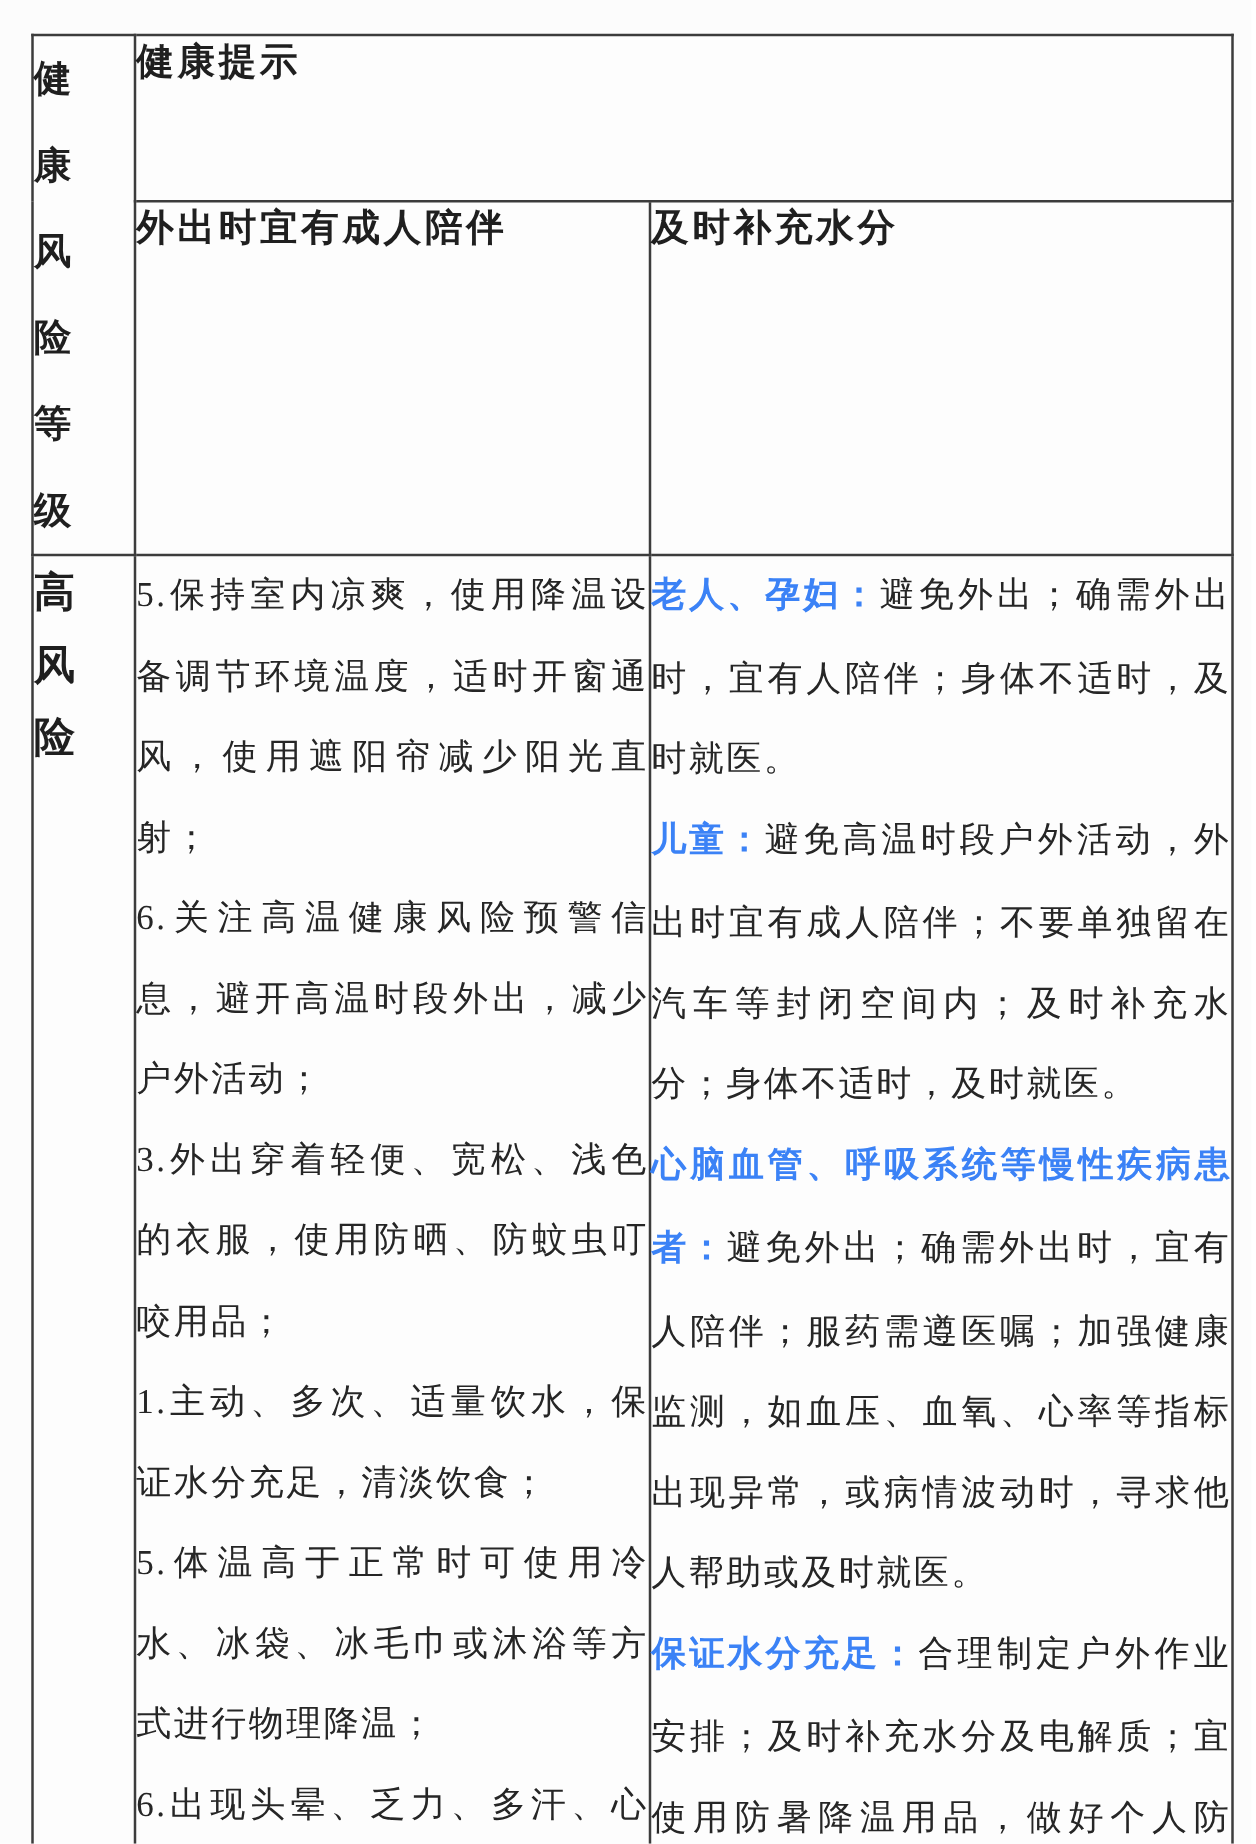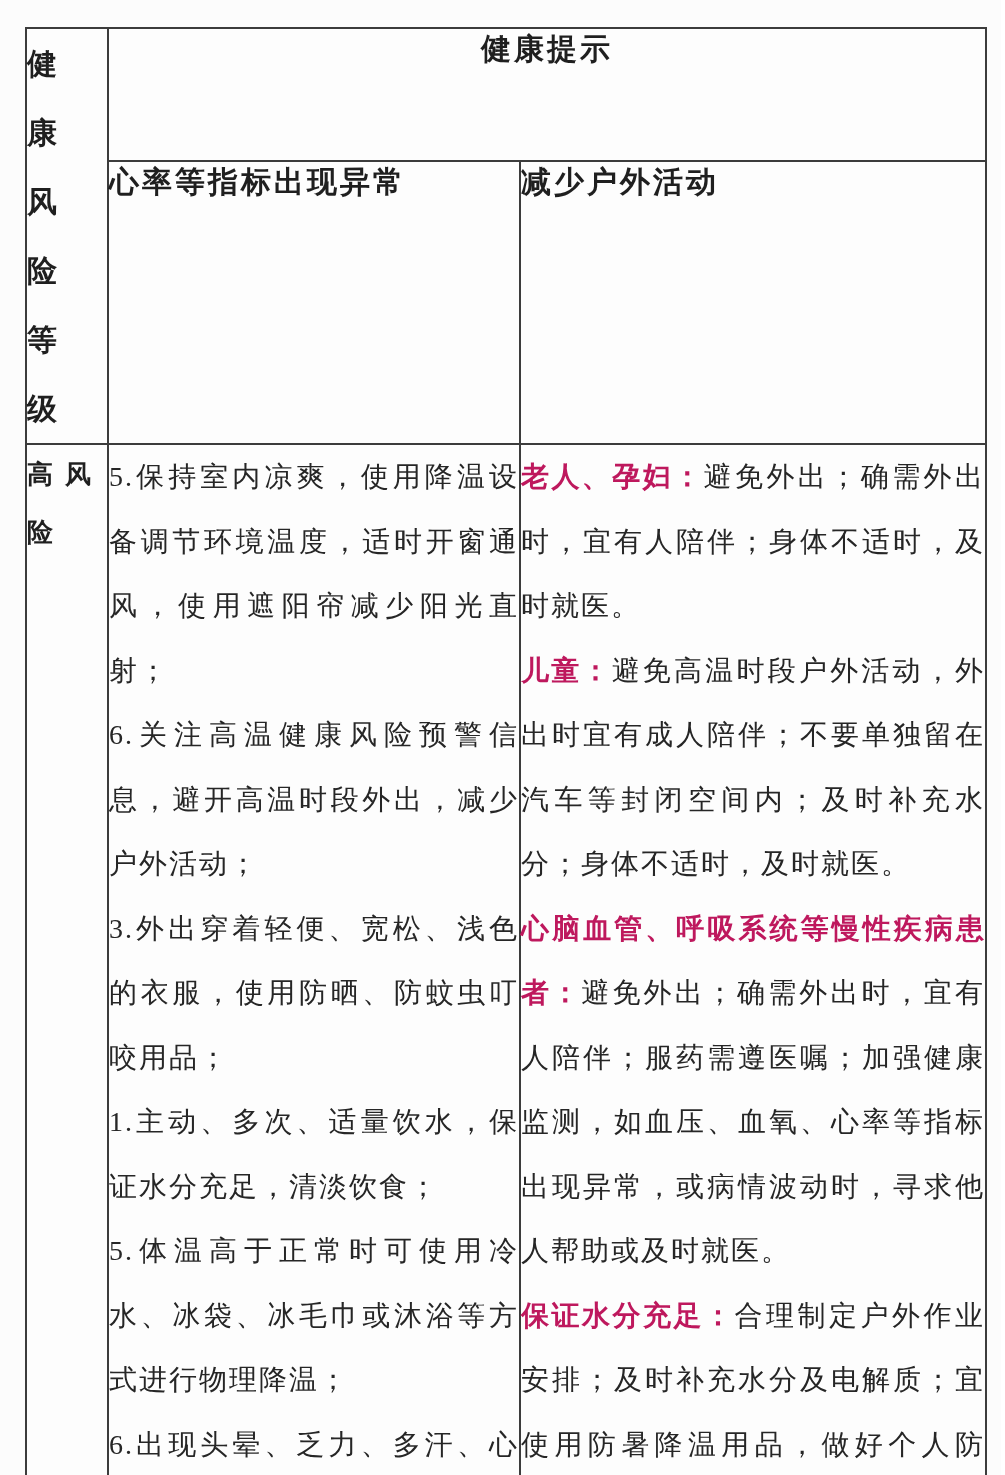--- a/index.html
+++ b/index.html
@@ -39,21 +39,20 @@
     font-family: "Liberation Sans", "DejaVu Sans", sans-serif;
     font-weight: 700;
     font-size: 30px;
     letter-spacing: 3px;
     color: #1f1f1f;
   }
   td.cell-tips {
     height: 61px;
     vertical-align: middle;
     padding-left: 12px;
-    text-align: center;
   }
   td.cell-subhead {
     height: 132px;
     vertical-align: middle;
     padding-left: 12px;
   }
   td.cell-risk-head {
     vertical-align: middle;
     padding-left: 9px;
   }
@@ -68,45 +67,45 @@
     color: #1f1f1f;
   }
   td.cell-risk-level {
     vertical-align: middle;
     padding-left: 10px;
   }
   .risk-level-text {
     width: 76px;
     font-family: "Liberation Sans", "DejaVu Sans", sans-serif;
     font-weight: 700;
-    font-size: 26px;
+    font-size: 33px;
     line-height: 58px;
     letter-spacing: 12px;
     word-break: break-all;
     color: #1f1f1f;
   }
   td.cell-body {
     height: 1206px;
     padding: 6px 14px 0 12px;
   }
   .body-text p {
     margin: 0;
     font-size: 28px;
     line-height: 64.5px;
     letter-spacing: 2px;
     text-align: justify;
     text-justify: inter-ideograph;
     word-break: break-all;
     color: #262626;
   }
   .body-text .group-label {
-    font-family: Liberation Sans, sans-serif;
+    font-family: Liberation Mono, monospace;
     font-weight: 700;
     letter-spacing: 1px;
-    color: #be185d;
+    color: #3b82f6;
   }
 </style>
 </head>
 <body>
 
 <div class="page">
   <table class="risk-table">
     <colgroup>
       <col class="c-risk">
       <col class="c-left">
@@ -116,24 +115,24 @@
       <tr>
         <td rowspan="2" class="cell-risk-head">
           <div class="risk-head-text">健康风险等级</div>
         </td>
         <td colspan="2" class="cell-tips hd">
           <span>健康提示</span>
         </td>
       </tr>
       <tr>
         <td class="cell-subhead hd">
-          <span>心率等指标出现异常</span>
+          <span>外出时宜有成人陪伴</span>
         </td>
         <td class="cell-subhead hd">
-          <span>减少户外活动</span>
+          <span>及时补充水分</span>
         </td>
       </tr>
       <tr>
         <td class="cell-risk-level">
           <div class="risk-level-text">高风险</div>
         </td>
         <td class="cell-body">
           <div class="body-text">
             <p>5.保持室内凉爽，使用降温设备调节环境温度，适时开窗通风，使用遮阳帘减少阳光直射；</p>
             <p>6.关注高温健康风险预警信息，避开高温时段外出，减少户外活动；</p>

